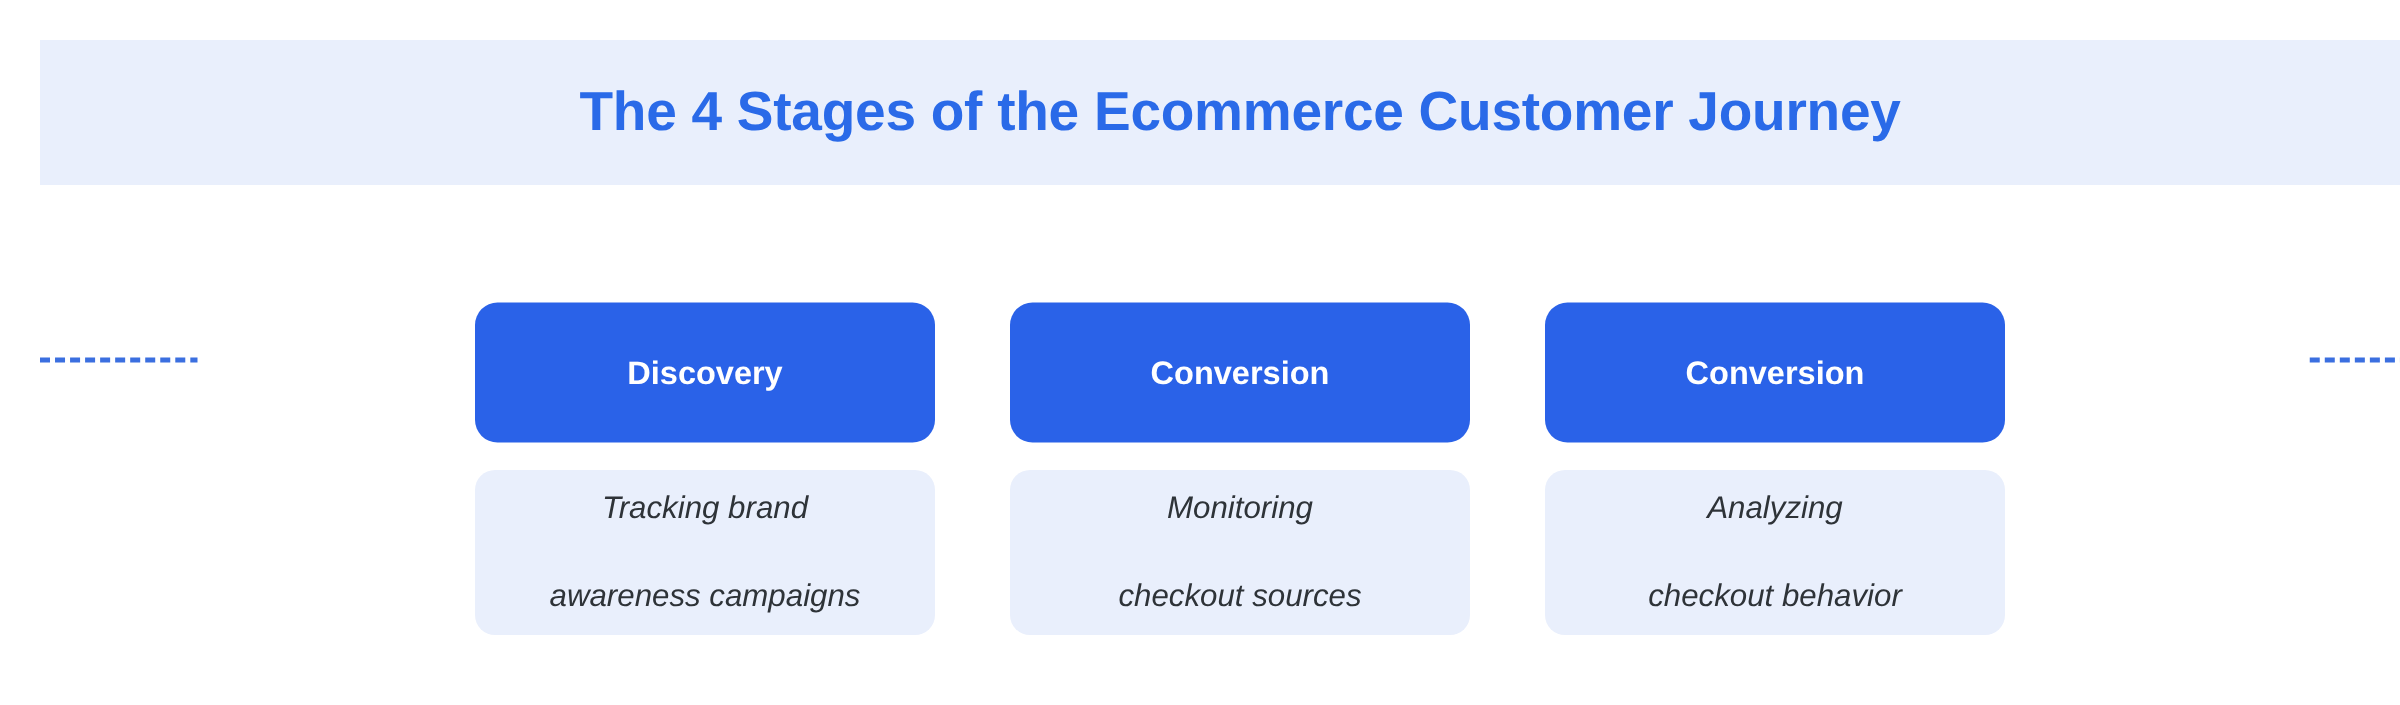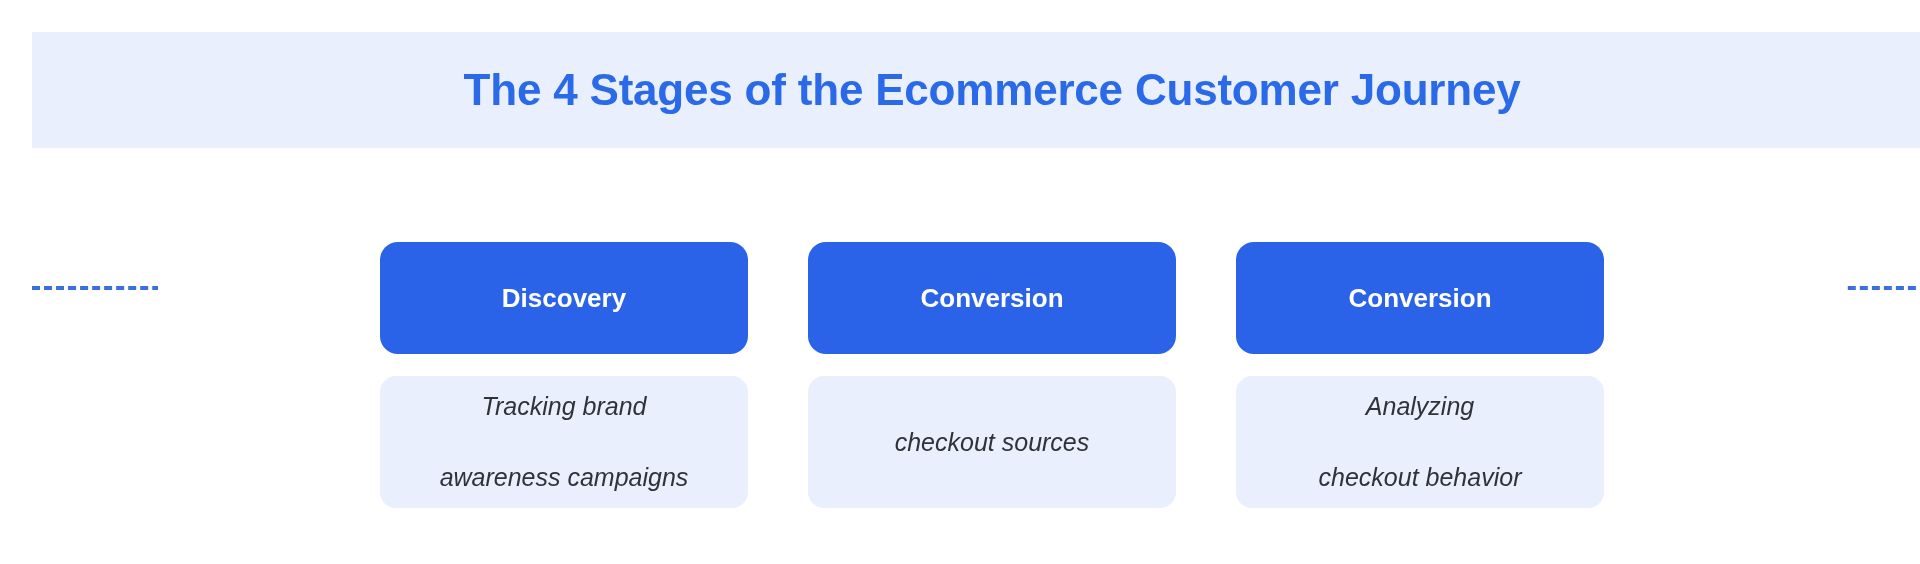--- a/index.html
+++ b/index.html
@@ -149,20 +149,21 @@
         <div class="stage-pill">Discovery</div>
         <div class="stage-desc">
           <span class="ln">Tracking brand</span>
           <span class="ln">awareness campaigns</span>
         </div>
       </div>
 
       <div class="stage">
         <div class="stage-pill">Conversion</div>
         <div class="stage-desc">
+          <span class="ln">Monitoring</span>
           <span class="ln">checkout sources</span>
         </div>
       </div>
 
       <div class="stage">
         <div class="stage-pill">Conversion</div>
         <div class="stage-desc">
           <span class="ln">Analyzing</span>
           <span class="ln">checkout behavior</span>
         </div>

